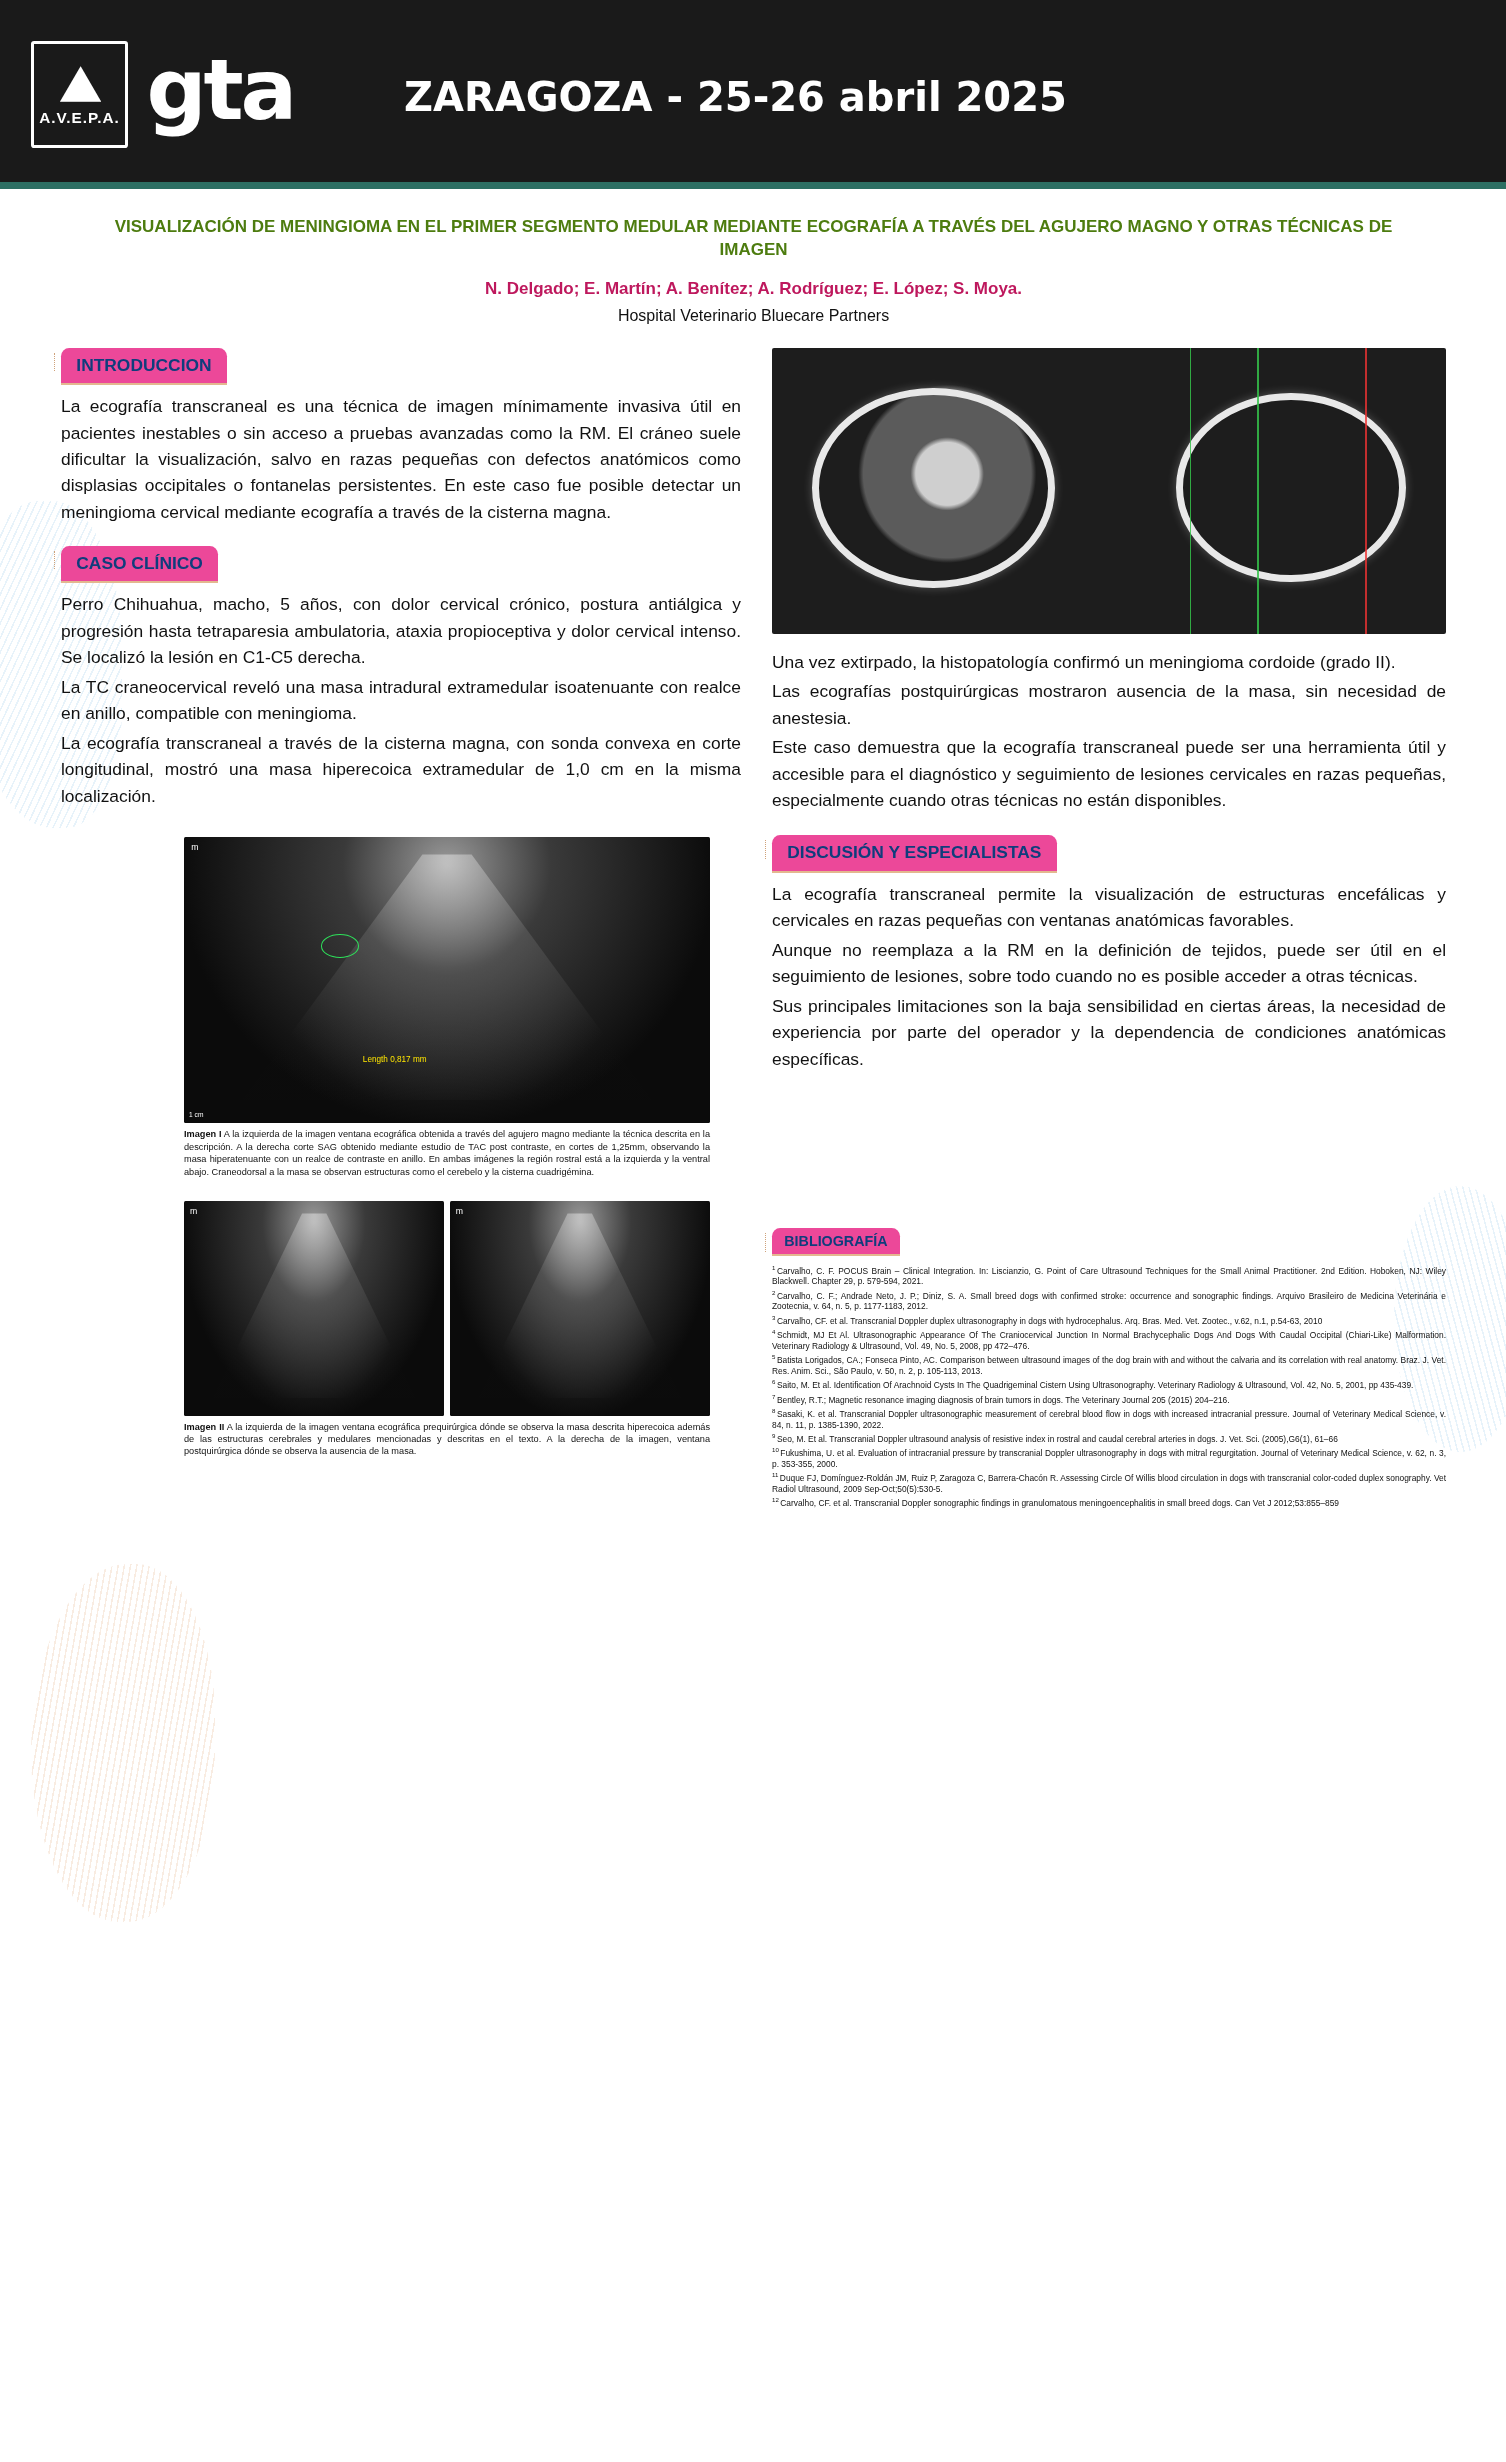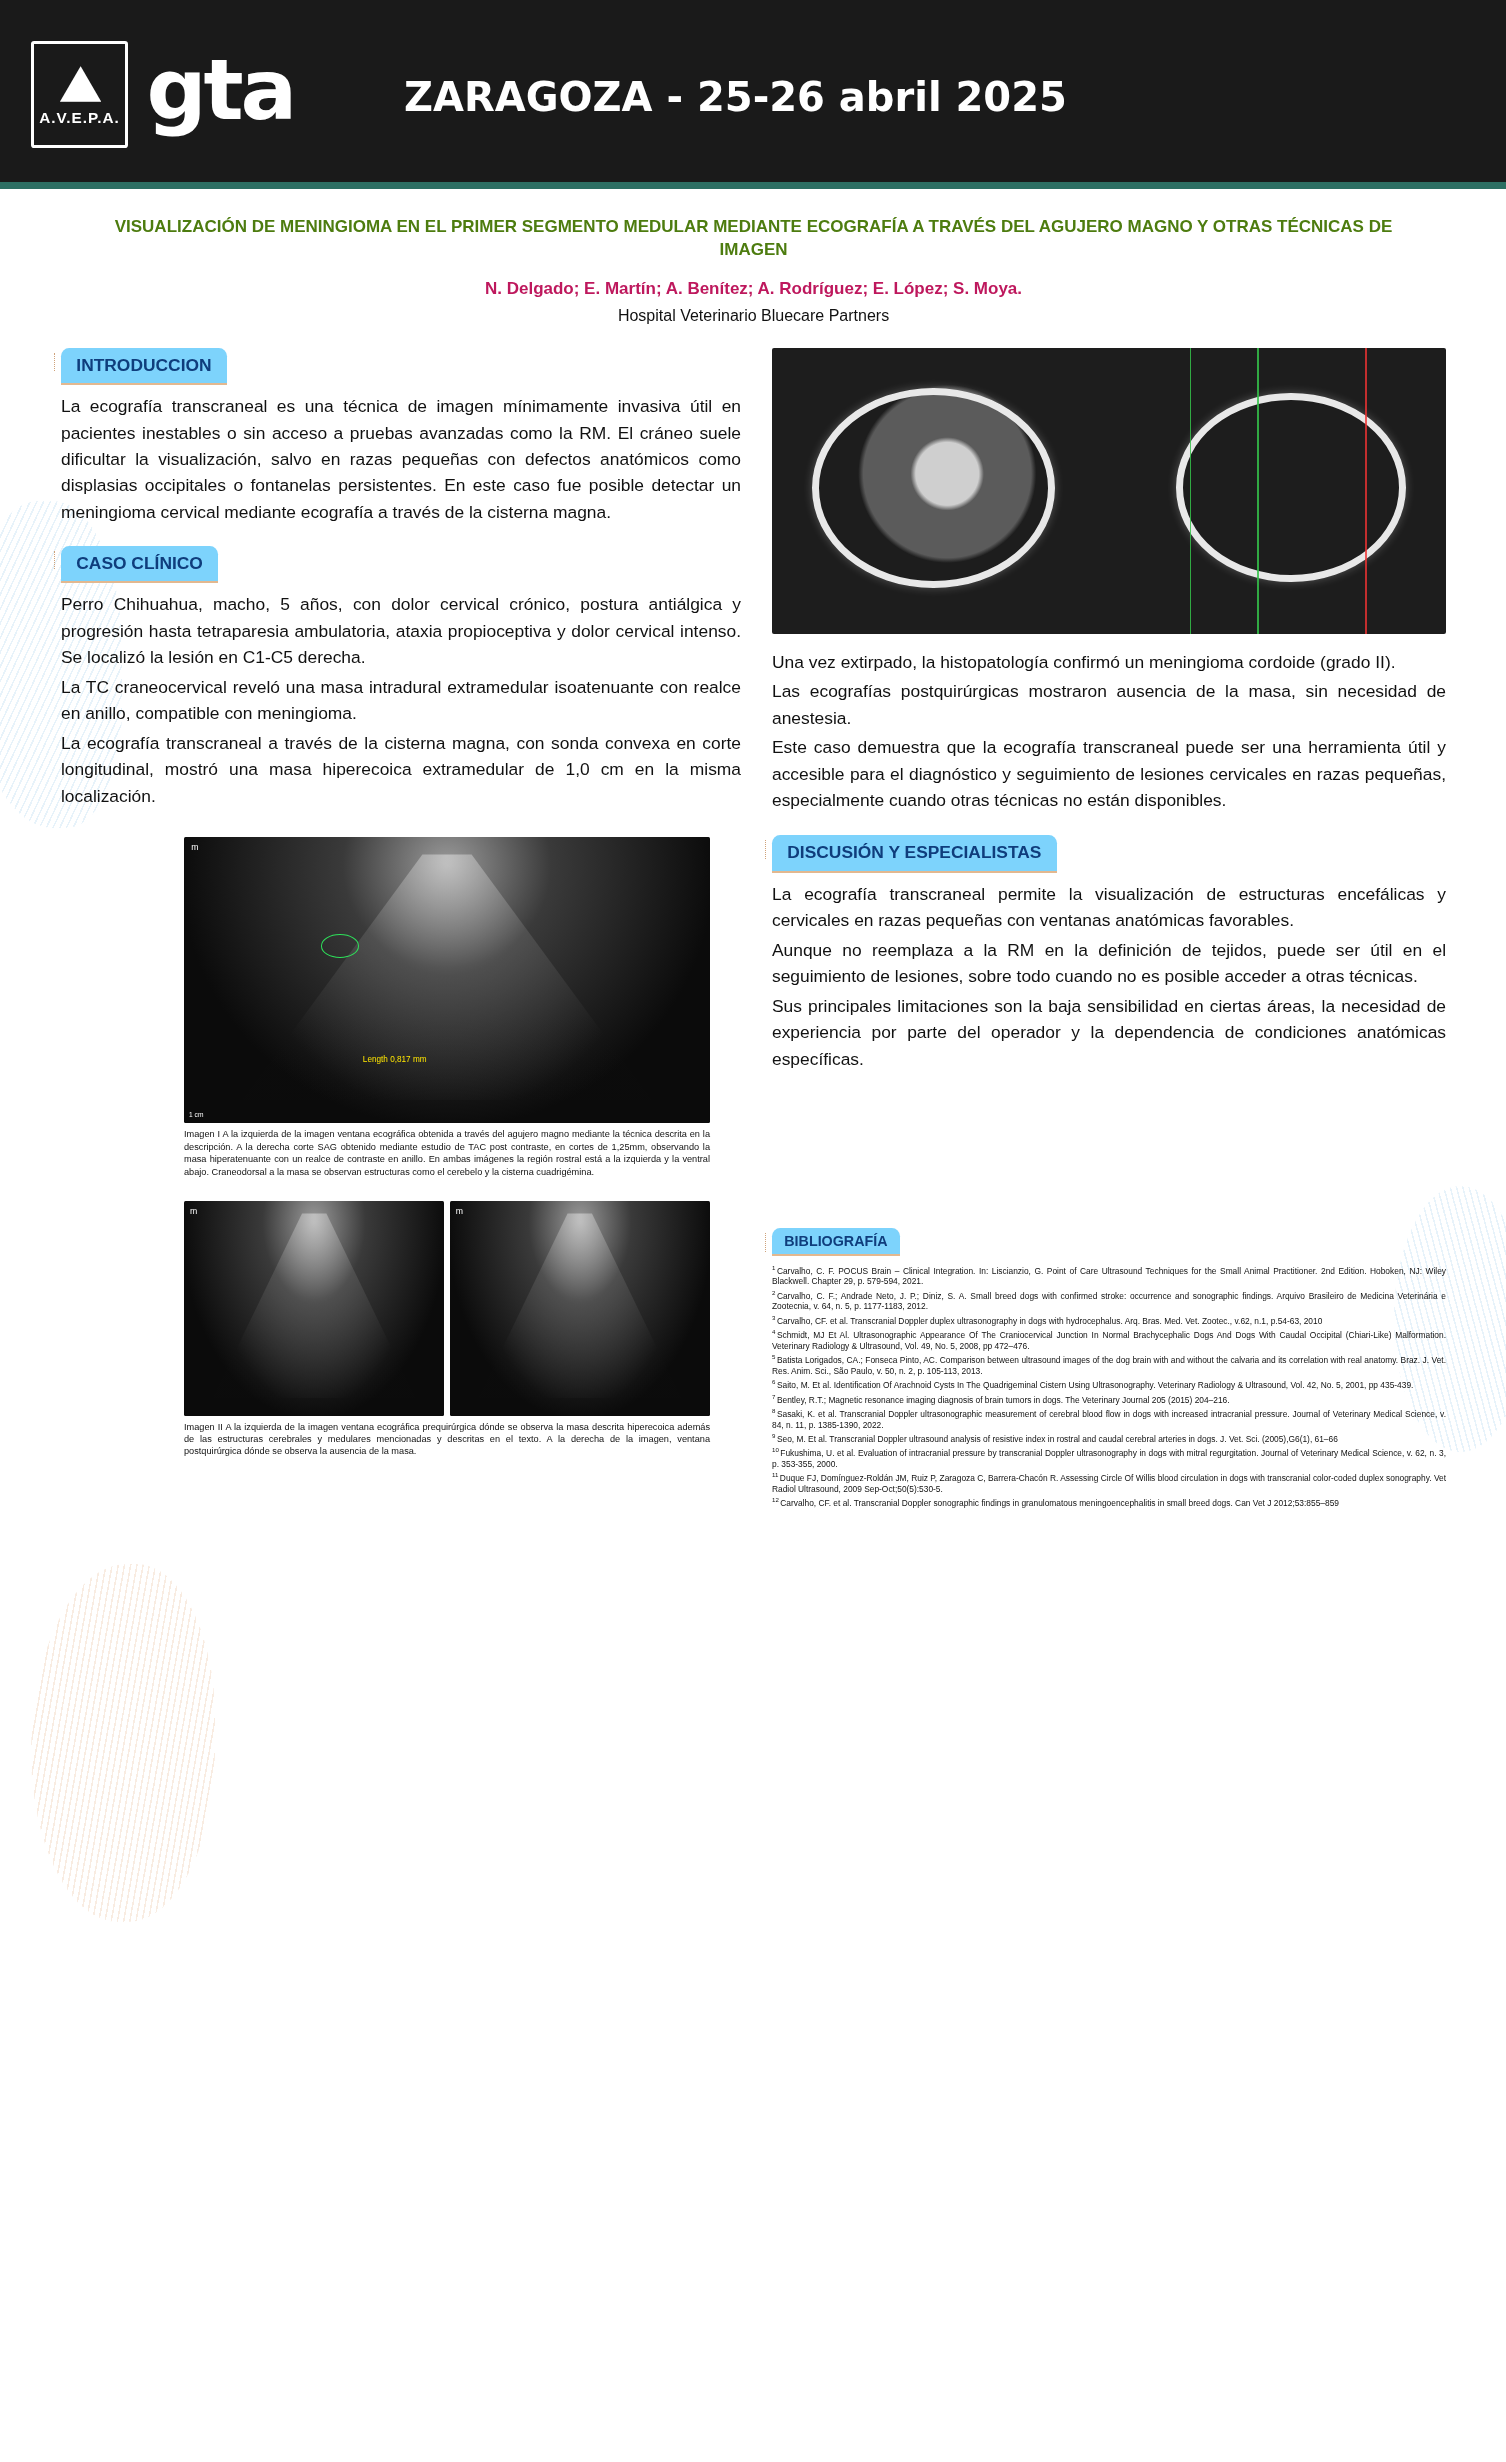--- a/index.html
+++ b/index.html
@@ -145,21 +145,21 @@
     position: relative;
     display: flex;
     padding: 22.5px 61px 0 61px;
     gap: 31px;
   }
   .col-left { width: 680px; }
   .col-right { flex: 1; }
 
   .section-tab {
     display: inline-block;
-    background: #7dd3fc;
+    background: #ec4899;
     color: #0f3d7c;
     font-weight: bold;
     font-size: 17.4px;
     padding: 7.2px 15.3px 7.2px 15.3px;
     border-radius: 8.2px 8.2px 0 0;
     border-bottom: 2px solid #e3b88f;
     position: relative;
   }
   .section-tab::before {
     content: "";
@@ -233,21 +233,21 @@
   }
 
   .fig-caption {
     font-size: 9.2px;
     line-height: 1.35;
     text-align: justify;
     color: #111;
     margin-top: 5.1px;
     font-family: "Liberation Sans", sans-serif;
   }
-  .fig-caption b { font-weight: normal; }
+  .fig-caption b { font-weight: bold; }
 
   
   .biblio-list {
     font-size: 8.4px;
     line-height: 1.3;
     color: #111;
     margin-top: 7.2px;
   }
   .biblio-list div { margin-bottom: 1.5px; text-align: justify; }
   .biblio-list .n { font-size: 6.1px; vertical-align: super; margin-right: 1.5px; }

